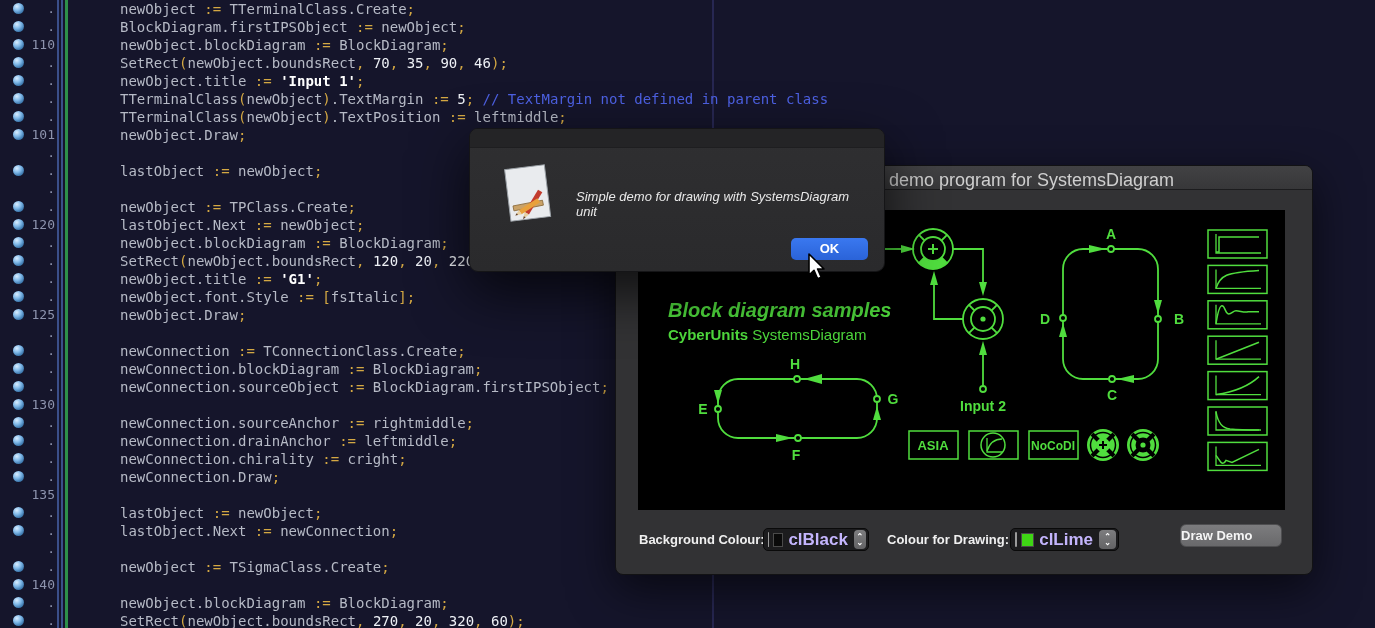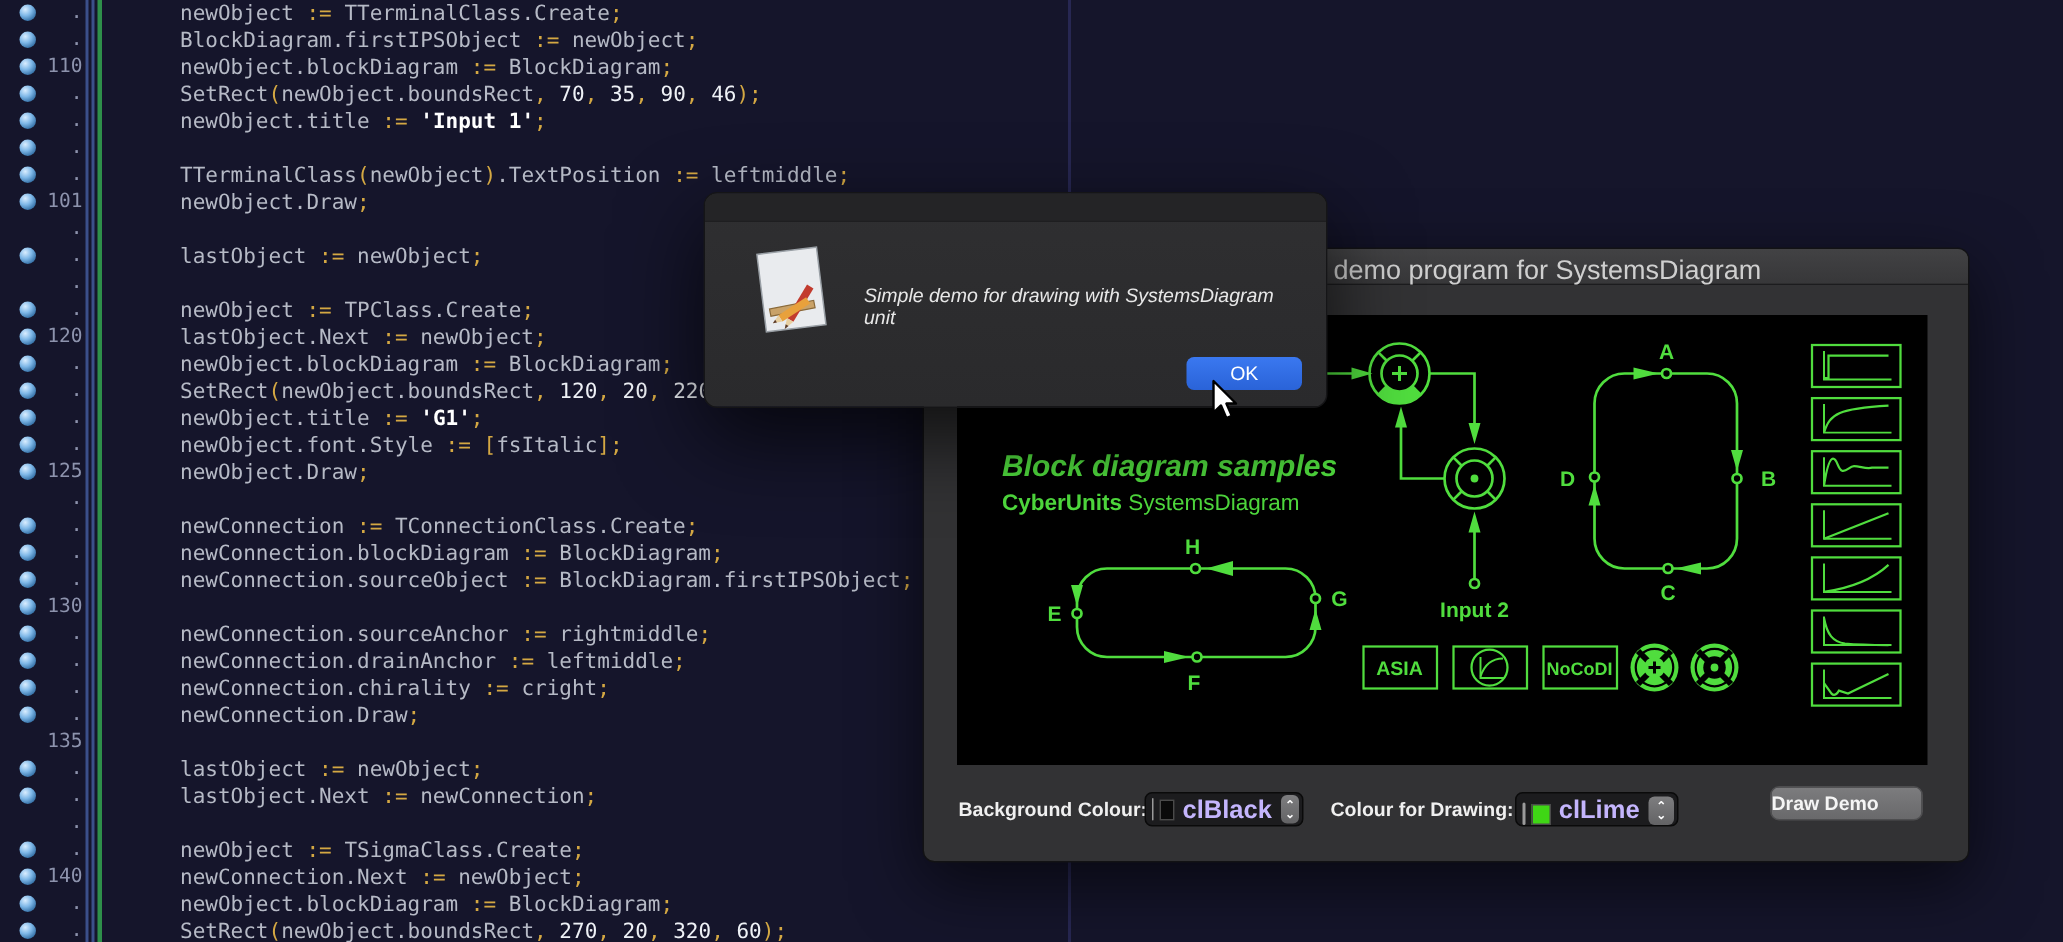--- a/index.html
+++ b/index.html
@@ -50,42 +50,42 @@
 
   
   #dialog{position:absolute;left:469px;top:128px;width:416px;height:144px;
      background:linear-gradient(#2f2f31,#2a2a2c);border-radius:9px;border:1px solid #151517;
      box-shadow:0 20px 55px rgba(0,0,0,.7);box-sizing:border-box;}
   #dialog-topstrip{position:absolute;left:0;top:0;right:0;height:18px;background:#242426;
      border-radius:8px 8px 0 0;border-bottom:1px solid #1e1e20;}
   #dialog-message{position:absolute;left:106px;top:60px;width:290px;font-size:13px;color:#e8e8e8;font-style:italic;}
   #dialog-ok{position:absolute;left:321px;top:109px;width:77px;height:22px;
      background:linear-gradient(#3a78f0,#2a63d8);border-radius:5px;color:#fff;font-size:13px;
-     font-weight:normal;text-align:center;line-height:22px;}
+     font-weight:bold;text-align:center;line-height:22px;}
   #dialog-icon{position:absolute;left:30px;top:34px;}
 
   #mouse-cursor{position:absolute;left:804px;top:252px;z-index:40;}
 
   svg text{font-family:"Liberation Sans",sans-serif;}
 </style>
 </head>
 <body>
 
 <div id="editor">
   <div id="margin-line"></div>
   <div id="gutter-sep-a"></div>
   <div id="gutter-sep-b"></div>
   <div id="gutter-sep-green"></div>
   <div id="code-lines">
       <div class="code-row"><span class="gutter-sphere"></span><span class="gutter-num">.</span><span class="code-text">newObject <span class="tk-o">:=</span> TTerminalClass.Create<span class="tk-o">;</span></span></div>
       <div class="code-row"><span class="gutter-sphere"></span><span class="gutter-num">.</span><span class="code-text">BlockDiagram.firstIPSObject <span class="tk-o">:=</span> newObject<span class="tk-o">;</span></span></div>
       <div class="code-row"><span class="gutter-sphere"></span><span class="gutter-num">110</span><span class="code-text">newObject.blockDiagram <span class="tk-o">:=</span> BlockDiagram<span class="tk-o">;</span></span></div>
       <div class="code-row"><span class="gutter-sphere"></span><span class="gutter-num">.</span><span class="code-text">SetRect<span class="tk-o">(</span>newObject.boundsRect<span class="tk-o">,</span> <span class="tk-n">70</span><span class="tk-o">,</span> <span class="tk-n">35</span><span class="tk-o">,</span> <span class="tk-n">90</span><span class="tk-o">,</span> <span class="tk-n">46</span><span class="tk-o">)</span><span class="tk-o">;</span></span></div>
       <div class="code-row"><span class="gutter-sphere"></span><span class="gutter-num">.</span><span class="code-text">newObject.title <span class="tk-o">:=</span> <span class="tk-s">'Input 1'</span><span class="tk-o">;</span></span></div>
-      <div class="code-row"><span class="gutter-sphere"></span><span class="gutter-num">.</span></div>
+      <div class="code-row"><span class="gutter-sphere"></span><span class="gutter-num">.</span><span class="code-text">TTerminalClass<span class="tk-o">(</span>newObject<span class="tk-o">)</span>.TextMargin <span class="tk-o">:=</span> <span class="tk-n">5</span><span class="tk-o">;</span> <span class="tk-c">// TextMargin not defined in parent class</span></span></div>
       <div class="code-row"><span class="gutter-sphere"></span><span class="gutter-num">.</span><span class="code-text">TTerminalClass<span class="tk-o">(</span>newObject<span class="tk-o">)</span>.TextPosition <span class="tk-o">:=</span> leftmiddle<span class="tk-o">;</span></span></div>
       <div class="code-row"><span class="gutter-sphere"></span><span class="gutter-num">101</span><span class="code-text">newObject.Draw<span class="tk-o">;</span></span></div>
       <div class="code-row"><span class="gutter-num">.</span><span class="code-text"></span></div>
       <div class="code-row"><span class="gutter-sphere"></span><span class="gutter-num">.</span><span class="code-text">lastObject <span class="tk-o">:=</span> newObject<span class="tk-o">;</span></span></div>
       <div class="code-row"><span class="gutter-num">.</span><span class="code-text"></span></div>
       <div class="code-row"><span class="gutter-sphere"></span><span class="gutter-num">.</span><span class="code-text">newObject <span class="tk-o">:=</span> TPClass.Create<span class="tk-o">;</span></span></div>
       <div class="code-row"><span class="gutter-sphere"></span><span class="gutter-num">120</span><span class="code-text">lastObject.Next <span class="tk-o">:=</span> newObject<span class="tk-o">;</span></span></div>
       <div class="code-row"><span class="gutter-sphere"></span><span class="gutter-num">.</span><span class="code-text">newObject.blockDiagram <span class="tk-o">:=</span> BlockDiagram<span class="tk-o">;</span></span></div>
       <div class="code-row"><span class="gutter-sphere"></span><span class="gutter-num">.</span><span class="code-text">SetRect<span class="tk-o">(</span>newObject.boundsRect<span class="tk-o">,</span> <span class="tk-n">120</span><span class="tk-o">,</span> <span class="tk-n">20</span><span class="tk-o">,</span> <span class="tk-n">220</span><span class="tk-o">,</span></span></div>
       <div class="code-row"><span class="gutter-sphere"></span><span class="gutter-num">.</span><span class="code-text">newObject.title <span class="tk-o">:=</span> <span class="tk-s">'G1'</span><span class="tk-o">;</span></span></div>
@@ -98,21 +98,21 @@
       <div class="code-row"><span class="gutter-sphere"></span><span class="gutter-num">130</span></div>
       <div class="code-row"><span class="gutter-sphere"></span><span class="gutter-num">.</span><span class="code-text">newConnection.sourceAnchor <span class="tk-o">:=</span> rightmiddle<span class="tk-o">;</span></span></div>
       <div class="code-row"><span class="gutter-sphere"></span><span class="gutter-num">.</span><span class="code-text">newConnection.drainAnchor <span class="tk-o">:=</span> leftmiddle<span class="tk-o">;</span></span></div>
       <div class="code-row"><span class="gutter-sphere"></span><span class="gutter-num">.</span><span class="code-text">newConnection.chirality <span class="tk-o">:=</span> cright<span class="tk-o">;</span></span></div>
       <div class="code-row"><span class="gutter-sphere"></span><span class="gutter-num">.</span><span class="code-text">newConnection.Draw<span class="tk-o">;</span></span></div>
       <div class="code-row"><span class="gutter-num">135</span><span class="code-text"></span></div>
       <div class="code-row"><span class="gutter-sphere"></span><span class="gutter-num">.</span><span class="code-text">lastObject <span class="tk-o">:=</span> newObject<span class="tk-o">;</span></span></div>
       <div class="code-row"><span class="gutter-sphere"></span><span class="gutter-num">.</span><span class="code-text">lastObject.Next <span class="tk-o">:=</span> newConnection<span class="tk-o">;</span></span></div>
       <div class="code-row"><span class="gutter-num">.</span><span class="code-text"></span></div>
       <div class="code-row"><span class="gutter-sphere"></span><span class="gutter-num">.</span><span class="code-text">newObject <span class="tk-o">:=</span> TSigmaClass.Create<span class="tk-o">;</span></span></div>
-      <div class="code-row"><span class="gutter-sphere"></span><span class="gutter-num">140</span><span class="code-text">newConnection.Next <span class="tk-o">:=</span> newObject<span class="tk-o">;</span></span></div>
+      <div class="code-row"><span class="gutter-sphere"></span><span class="gutter-num">140</span></div>
       <div class="code-row"><span class="gutter-sphere"></span><span class="gutter-num">.</span><span class="code-text">newObject.blockDiagram <span class="tk-o">:=</span> BlockDiagram<span class="tk-o">;</span></span></div>
       <div class="code-row"><span class="gutter-sphere"></span><span class="gutter-num">.</span><span class="code-text">SetRect<span class="tk-o">(</span>newObject.boundsRect<span class="tk-o">,</span> <span class="tk-n">270</span><span class="tk-o">,</span> <span class="tk-n">20</span><span class="tk-o">,</span> <span class="tk-n">320</span><span class="tk-o">,</span> <span class="tk-n">60</span><span class="tk-o">)</span><span class="tk-o">;</span></span></div>
     </div>
 </div>
 
 <div id="demo-window">
   <div id="demo-titlebar">
     <div id="demo-title">demo program for SystemsDiagram</div>
   </div>
 
@@ -274,21 +274,21 @@
     <div class="swatch" style="background:#0a0a0a;"></div>
     <div class="dd-text">clBlack</div>
     <div class="stepper">
         <span>⌃</span>
         <span>⌄</span>
       </div>
   </div>
 
   <div class="ctl-label" style="left:271px;top:366px;">Colour for Drawing:</div>
 
-  <div class="dropdown" style="left:394px;top:362px;width:109px;align-items:flex-end;">
+  <div class="dropdown" style="left:394px;top:362px;width:109px;">
     <div class="edge"></div>
     <div class="swatch" style="background:#3fd615;"></div>
     <div class="dd-text">clLime</div>
     <div class="stepper">
         <span>⌃</span>
         <span>⌄</span>
       </div>
   </div>
 
   <div id="draw-demo-btn">Draw Demo</div>

